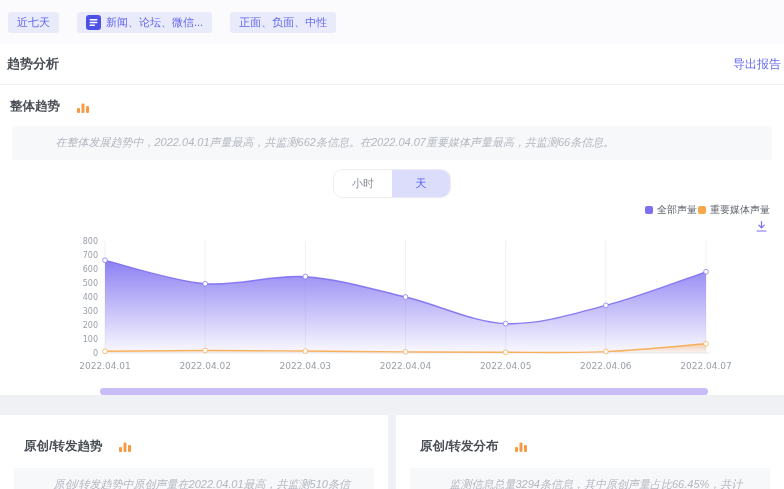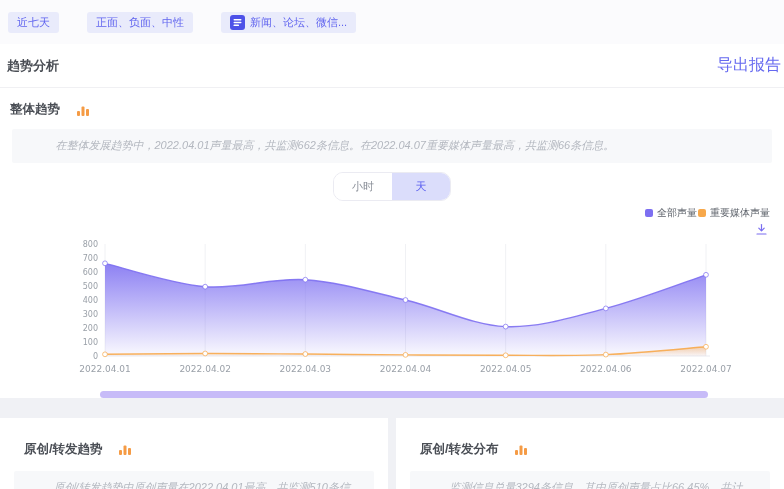--- a/index.html
+++ b/index.html
@@ -1,29 +1,29 @@
 <!DOCTYPE html>
 <html><head>
 <meta charset="utf-8">
 <style>
   * { box-sizing: border-box; margin: 0; padding: 0; }
   html,body { width:784px; height:489px; overflow:hidden; }
   body { background:#f0f1f5; font-family:"Liberation Sans","DejaVu Sans",sans-serif; }
 
-  .topbar { background:#fbfbfd; display:flex; gap:28px; padding:12px 0 11px 8px; }
+  .topbar { background:#fbfbfd; display:flex; gap:18px; padding:12px 0 11px 8px; }
   .chip { display:inline-flex; align-items:center; gap:5px; background:#e9ebfb; color:#6165ef;
           font-size:11px; padding:3px 9px; border-radius:3px; cursor:pointer; white-space:nowrap; }
   .chip-ico { width:15px; height:15px; border-radius:3px; background:#4d51e8;
               display:inline-flex; align-items:center; justify-content:center; flex:0 0 auto; }
 
   .panel { background:#ffffff; }
   .panel-h { display:flex; justify-content:space-between; align-items:center;
              padding:11px 3px 11px 7px; border-bottom:1px solid #f0f0f3; }
   .panel-title { font-size:13px; color:#4a4e55; font-weight:600; }
-  .export { font-size:16px; color:#6569f0; cursor:pointer; }
+  .export { font-size:12px; color:#6569f0; cursor:pointer; }
 
   .sec-title { display:flex; align-items:center; gap:16px; margin:13px 0 0 10px;
                font-size:12.5px; color:#4a4e55; font-weight:600; }
   .summary { margin:11px 12px 0; background:#f7f8fa; border-radius:2px; padding:7px 16px;
              font-size:11px; color:#b3b7bf; line-height:1.8; text-indent:2.5em;font-style:italic; }
 
   .toggle { display:flex; width:-moz-fit-content; width:fit-content; margin:9px auto 0;
             border:1px solid #ebebf2; border-radius:10px; overflow:hidden; }
   .toggle button { width:58px; height:27px; font-size:11px; border:none; background:#fff;
                    color:#8a8f98; cursor:pointer; font-family:inherit; }
@@ -44,35 +44,35 @@
   .card { background:#fff; flex:1; padding:13px 14px; height:140px; }
   .card .sec-title { margin:10px; }
   .card .summary { margin:13px 0 0; padding:7px 12px; }
 </style>
 </head>
 <body>
 
 <div class="topbar">
   <span class="chip">
     <span>近七天</span>
-  </span>
-  <span class="chip">
-    <span>正面、负面、中性</span>
   </span>
   <span class="chip">
     <span class="chip-ico">
       <svg width="9" height="9" viewBox="0 0 9 9">
           <g fill="#ffffff">
             <rect x="0.5" y="1" width="8" height="1.5" rx="0.7"></rect>
             <rect x="0.5" y="3.8" width="8" height="1.5" rx="0.7"></rect>
             <rect x="0.5" y="6.6" width="5.5" height="1.5" rx="0.7"></rect>
           </g>
         </svg>
     </span>
     <span>新闻、论坛、微信...</span>
+  </span>
+  <span class="chip">
+    <span>正面、负面、中性</span>
   </span>
 </div>
 
 <div class="panel">
   <div class="panel-h">
     <span class="panel-title">趋势分析</span>
     <span class="export">导出报告</span>
   </div>
 
   <div class="sec-title">

